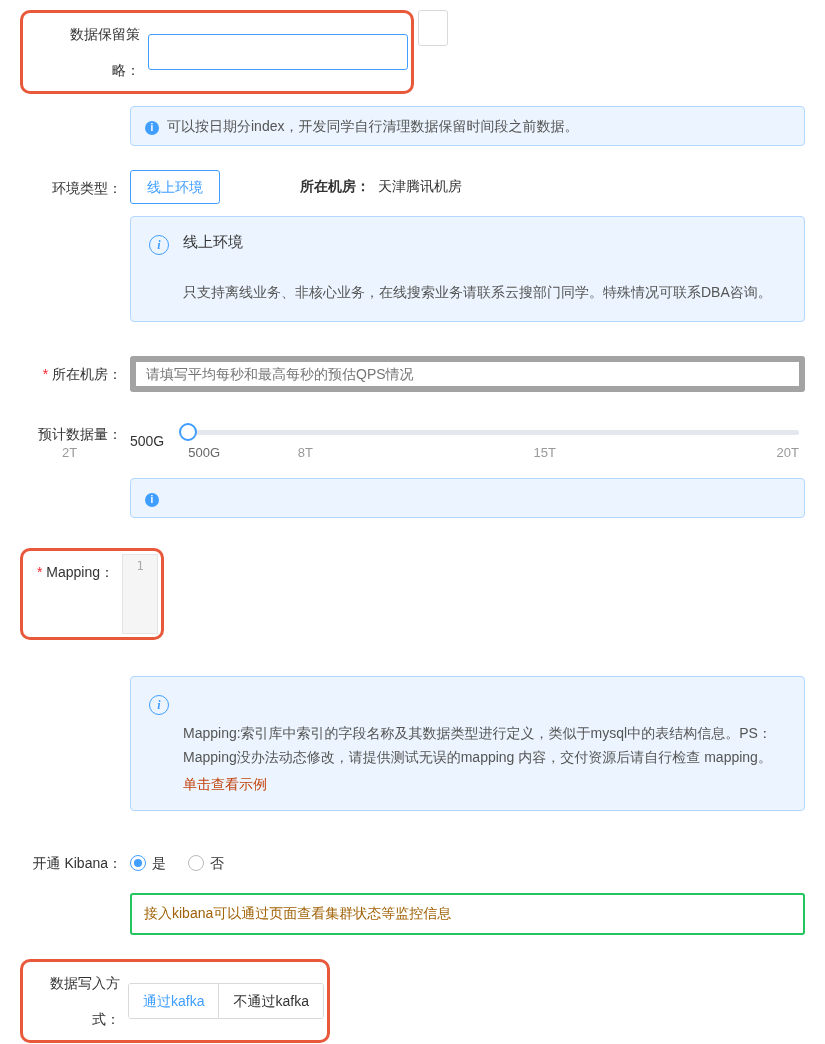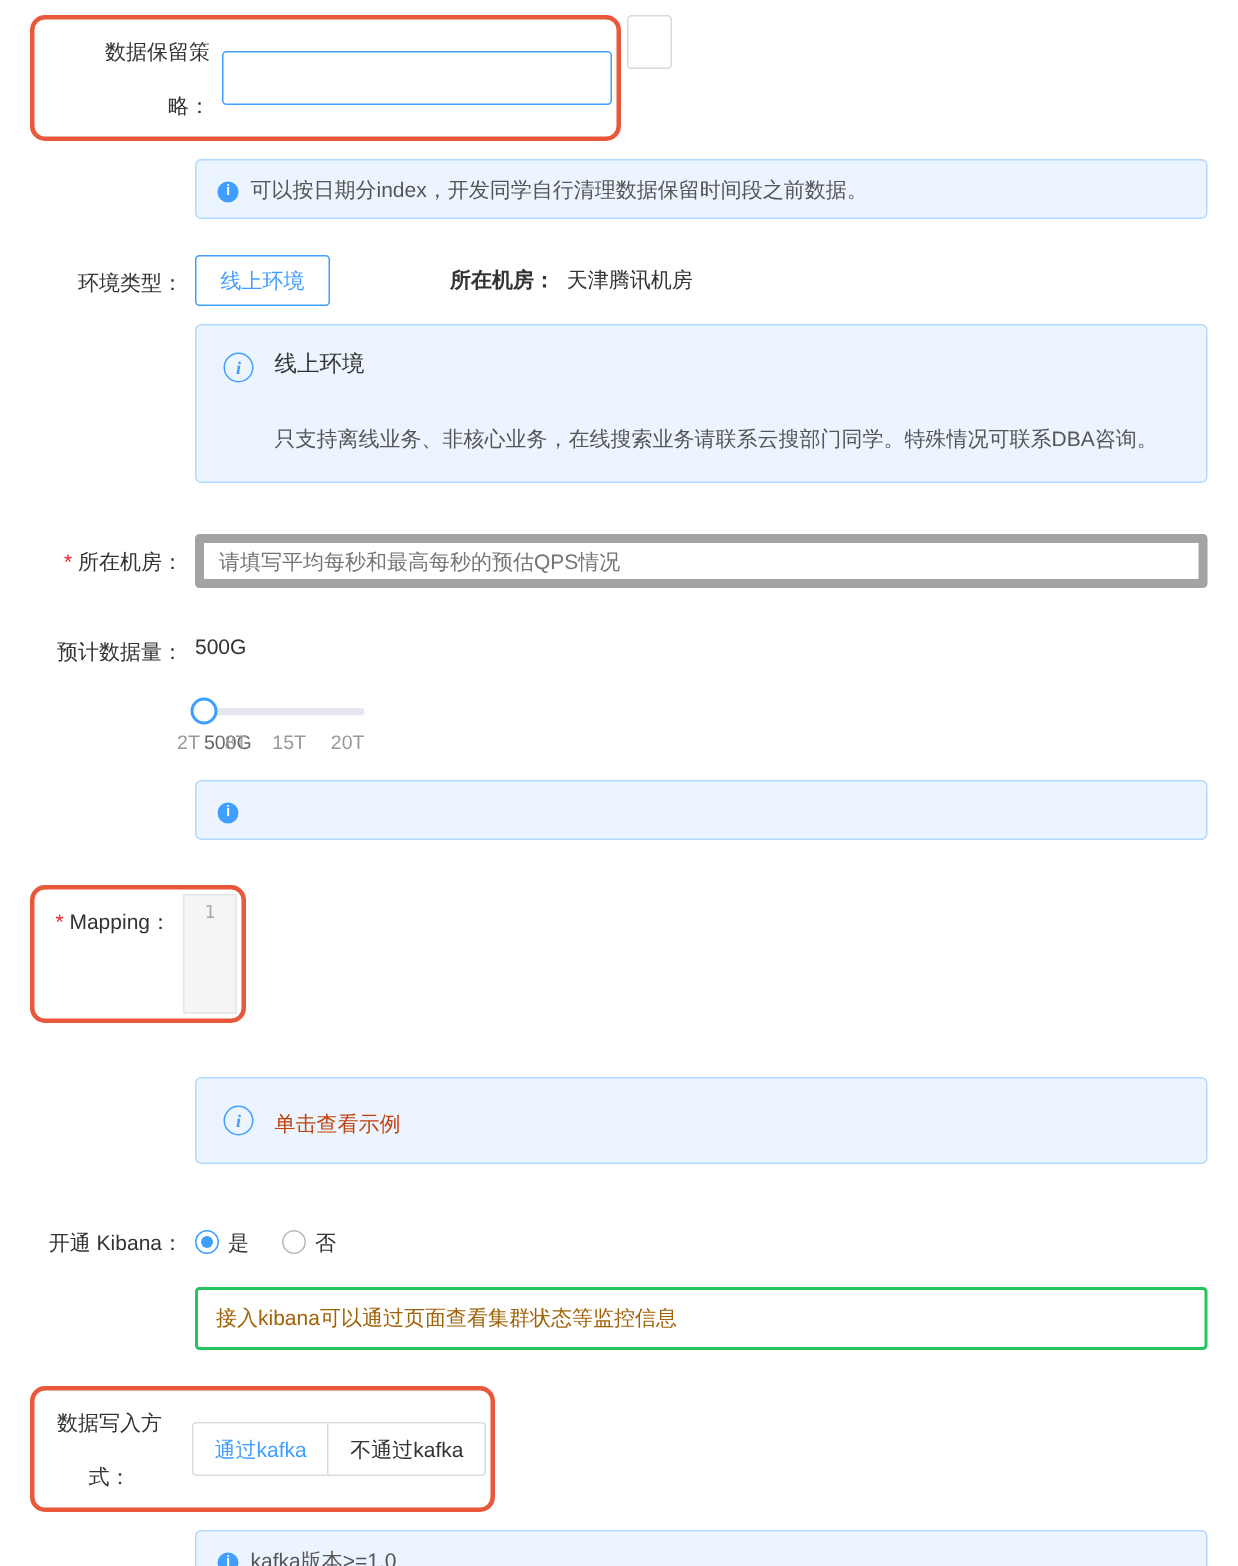--- a/index.html
+++ b/index.html
@@ -278,21 +278,21 @@
 <div class="form-row mb-large">
   <div class="label-col required">所在机房：</div>
   <div class="content-col">
     <input class="input-wide" type="text" placeholder="请填写平均每秒和最高每秒的预估QPS情况" style="">
   </div>
 </div>
 
 <div class="form-row">
   <div class="label-col">预计数据量：</div>
   <div class="content-col">
-    <div style="display:flex; align-items:flex-start; gap:18px;flex-direction:column;">
+    <div style="display:flex; align-items:center; gap:18px;">
       <div style="line-height:18px; padding-top:6px;">500G</div>
       <div style="flex:1;">
         <div class="slider-wrap">
           <div class="slider-track">
             <div class="slider-stop" style="left:0%;"></div>
           </div>
           <div class="slider-labels">
             <span style="color:#666;">500G</span>
             <span style="margin-left:-62%;">2T</span>
             <span>8T</span>
@@ -318,20 +318,21 @@
     </div>
   </div>
   <div class="content-col" style="min-height:80px;"></div>
 </div>
 <div class="form-row mb-large">
   <div class="label-col"></div>
   <div class="content-col">
     <div class="callout-box" style="margin-top:24px;">
       <span class="info-icon-circle">i</span>
       <div>
+        <div class="ct-body">Mapping:索引库中索引的字段名称及其数据类型进行定义，类似于mysql中的表结构信息。PS：Mapping没办法动态修改，请提供测试无误的mapping 内容，交付资源后请自行检查 mapping。</div>
         <span class="link-text">单击查看示例</span>
       </div>
     </div>
   </div>
 </div>
 
 <div style="height:10px;"></div>
 
 <div class="form-row">
   <div class="label-col">开通 Kibana：</div>
@@ -356,21 +357,21 @@
   <div class="label-col"></div>
   <div class="content-col">
     <div style="border:2px solid #22c55e; border-radius:3px; padding:10px 12px; color:#a16207;">
       <span>接入kibana可以通过页面查看集群状态等监控信息</span>
     </div>
   </div>
 </div>
 
 <div class="form-row">
   <div class="highlight" style="display:flex; align-items:center;">
-    <div class="label-col" style="width:102px;min-width:102px;text-align:center;">数据写入方式：</div>
+    <div class="label-col" style="width:102px;min-width:102px;">数据写入方式：</div>
     <div class="tag-btn-group">
       <div class="seg active">通过kafka</div>
       <div class="seg">不通过kafka</div>
     </div>
   </div>
 </div>
 <div class="form-row">
   <div class="label-col"></div>
   <div class="content-col">
     <div class="info-banner-compact">

